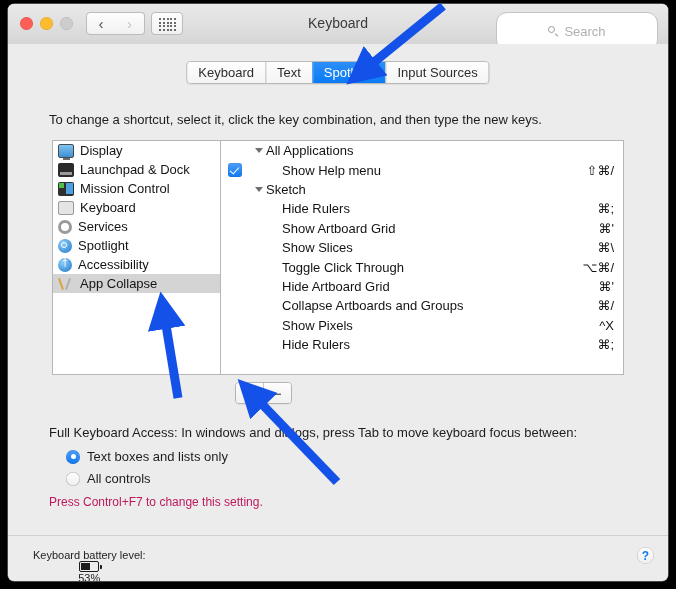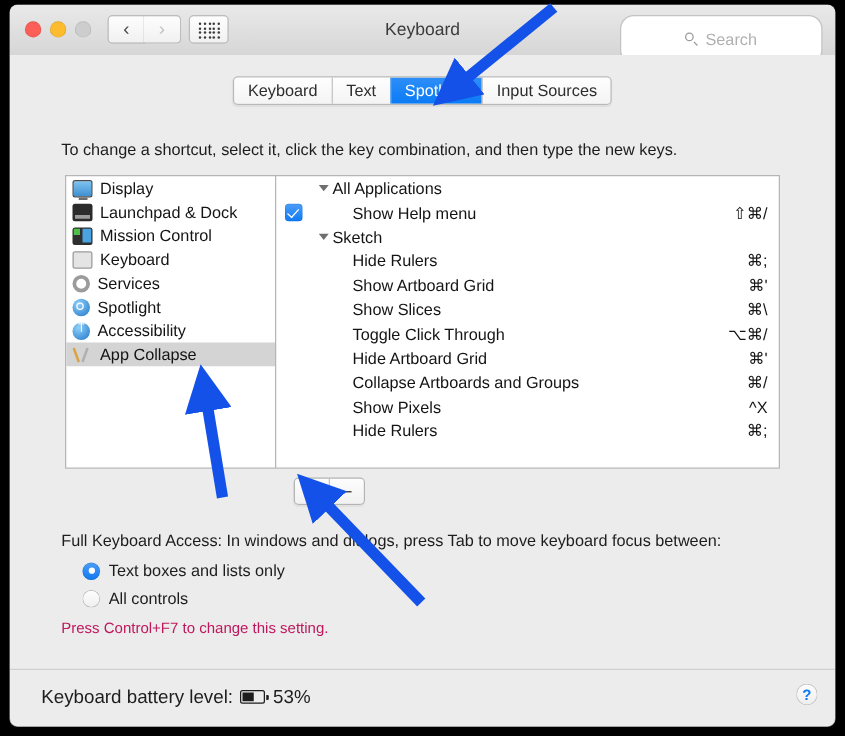--- a/index.html
+++ b/index.html
@@ -341,22 +341,23 @@
     position: absolute;
     left: 0; top: 531px;
     width: 660px; height: 1px;
     background: #d0d0d0;
   }
   #battery-row {
     position: absolute;
     left: 25px; top: 545px;
     display: flex;
     align-items: center;
-    font-size: 15px;
+    font-size: 11px;
     color: #1d1d1d;
+    flex-direction: column;
   }
   #battery-icon {
     position: relative;
     width: 20px; height: 11px;
     border: 1.3px solid #1d1d1d;
     border-radius: 2px;
     box-sizing: border-box;
     margin: 0 6px;
   }
   #battery-fill {

